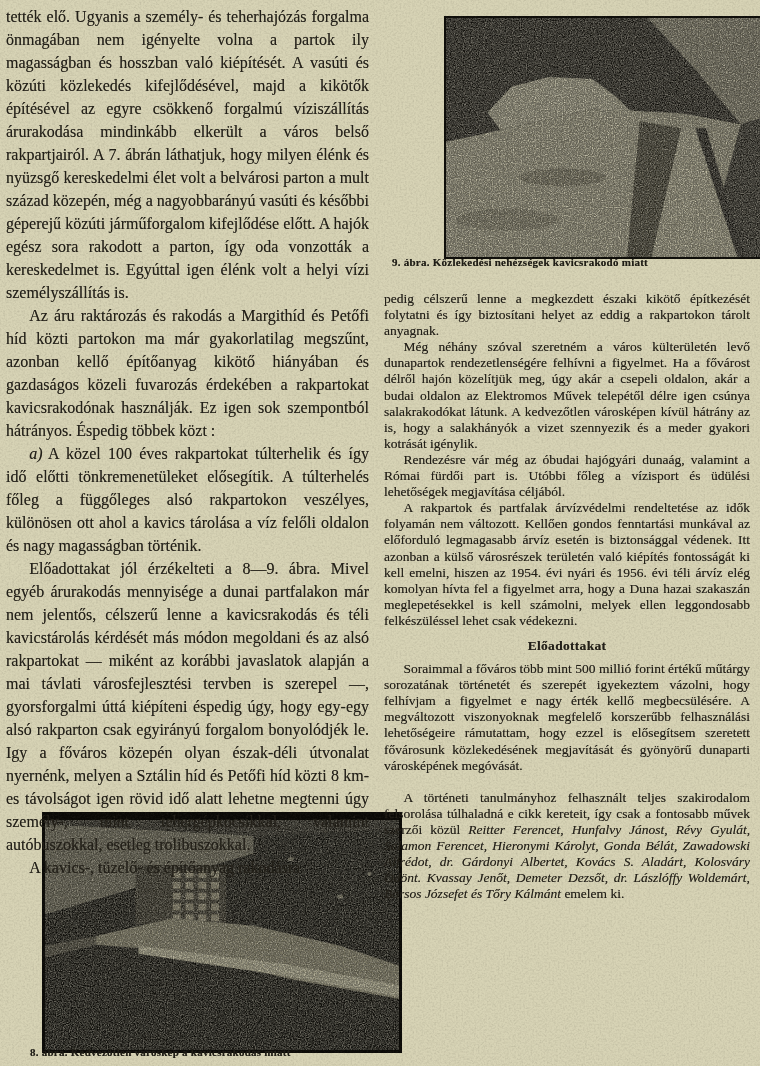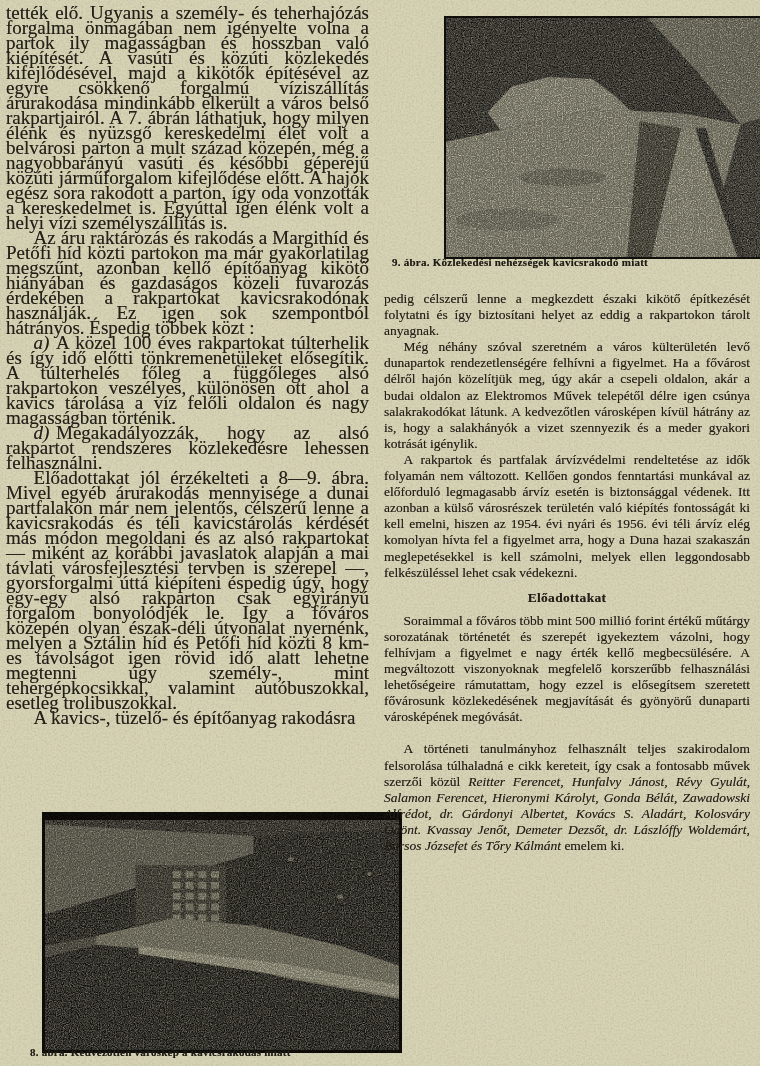--- a/index.html
+++ b/index.html
@@ -6,21 +6,21 @@
   body{
     width:760px;height:1066px;position:relative;overflow:hidden;
     background:#d7d3b5;
     font-family:"Liberation Serif","DejaVu Serif",serif;
     color:#211e17;
   }
   .page{position:absolute;inset:0;}
   
   .col-left{position:absolute;left:6px;top:5px;width:363px;}
   .col-right{position:absolute;left:384px;top:291px;width:366px;}
-  p{margin:0;text-align:justify;font-size:19px;line-height:15px;
+  p{margin:0;text-align:justify;font-size:16px;line-height:23px;
     text-shadow:0 0 .4px rgba(33,30,23,.55);}
   .col-right p{font-size:13.5px;line-height:16.1px;}
   .ind{text-indent:1.45em;}
   .it{font-style:italic;}
   .marker{font-style:italic;padding-right:.35em;}
   .heading{
     text-align:center;font-weight:bold;font-size:14.6px;
     margin:9px 0 7px;text-indent:0;letter-spacing:.3px;
   }
   .footnote{font-size:12px;line-height:14.1px;margin-top:16px;}
@@ -126,28 +126,28 @@
         <rect width="360" height="234" filter="url(#n8d)" opacity="0.4"></rect>
       </svg>
     </div>
   </figure>
   <div class="caption caption8">8. ábra. Kedvezőtlen városkép a kavicsrakodás miatt</div>
 
   <div class="col-left">
     <p>tették elő. Ugyanis a személy- és teherhajózás forgalma önmagában nem igényelte volna a partok ily magasságban és hosszban való kiépítését. A vasúti és közúti közlekedés kifejlődésével, majd a kikötők építésével az egyre csökkenő forgalmú víziszállítás árurakodása mindinkább elkerült a város belső rakpartjairól. A 7. ábrán láthatjuk, hogy milyen élénk és nyüzsgő kereskedelmi élet volt a belvárosi parton a mult század közepén, még a nagyobbarányú vasúti és későbbi géperejű közúti járműforgalom kifejlődése előtt. A hajók egész sora rakodott a parton, így oda vonzották a kereskedelmet is. Egyúttal igen élénk volt a helyi vízi személyszállítás is.</p>
     <p class="ind">Az áru raktározás és rakodás a Margithíd és Petőfi híd közti partokon ma már gyakorlatilag megszűnt, azonban kellő építőanyag kikötő hiányában és gazdaságos közeli fuvarozás érdekében a rakpartokat kavicsrakodónak használják. Ez igen sok szempontból hátrányos. Éspedig többek közt :</p>
     <p class="ind"><span class="marker">a)</span><span>A közel 100 éves rakpartokat túlterhelik és így idő előtti tönkremenetüleket elősegítik. A túlterhelés főleg a függőleges alsó rakpartokon veszélyes, különösen ott ahol a kavics tárolása a víz felőli oldalon és nagy magasságban történik.</span></p>
-    <p class="ind"><span class="marker">d)</span><span>Megakadályozzák, hogy az alsó rakpartot rendszeres közlekedésre lehessen felhasználni.</span></p>
     <p class="ind">Előadottakat jól érzékelteti a 8—9. ábra. Mivel egyéb árurakodás mennyisége a dunai partfalakon már nem jelentős, célszerű lenne a kavicsrakodás és téli kavicstárolás kérdését más módon megoldani és az alsó rakpartokat — miként az korábbi javaslatok alapján a mai távlati városfejlesztési tervben is szerepel —, gyorsforgalmi úttá kiépíteni éspedig úgy, hogy egy-egy alsó rakparton csak egyirányú forgalom bonyolódjék le. Igy a főváros közepén olyan észak-déli útvonalat nyernénk, melyen a Sztálin híd és Petőfi híd közti 8 km-es távolságot igen rövid idő alatt lehetne megtenni úgy személy-, mint tehergépkocsikkal, valamint autóbuszokkal, esetleg trolibuszokkal.</p>
     <p class="ind">A kavics-, tüzelő- és építőanyag rakodásra</p>
   </div>
 
   <div class="col-right">
     <p>pedig célszerű lenne a megkezdett északi kikötő építkezését folytatni és így biztosítani helyet az eddig a rakpartokon tárolt anyagnak.</p>
     <p class="ind">Még néhány szóval szeretném a város külterületén levő dunapartok rendezetlenségére felhívni a figyelmet. Ha a fővárost délről hajón közelítjük meg, úgy akár a csepeli oldalon, akár a budai oldalon az Elektromos Művek telepétől délre igen csúnya salakrakodókat látunk. A kedvezőtlen városképen kívül hátrány az is, hogy a salakhányók a vizet szennyezik és a meder gyakori kotrását igénylik.</p>
+    <p class="ind">Rendezésre vár még az óbudai hajógyári dunaág, valamint a Római fürdői part is. Utóbbi főleg a vízisport és üdülési lehetőségek megjavítása céljából.</p>
     <p class="ind">A rakpartok és partfalak árvízvédelmi rendeltetése az idők folyamán nem változott. Kellően gondos fenntartási munkával az előforduló legmagasabb árvíz esetén is biztonsággal védenek. Itt azonban a külső városrészek területén való kiépítés fontosságát ki kell emelni, hiszen az 1954. évi nyári és 1956. évi téli árvíz elég komolyan hívta fel a figyelmet arra, hogy a Duna hazai szakaszán meglepetésekkel is kell számolni, melyek ellen leggondosabb felkészüléssel lehet csak védekezni.</p>
     <p class="heading">Előadottakat</p>
     <p class="ind">Soraimmal a főváros több mint 500 millió forint értékű műtárgy sorozatának történetét és szerepét igyekeztem vázolni, hogy felhívjam a figyelmet e nagy érték kellő megbecsülésére. A megváltozott viszonyoknak megfelelő korszerűbb felhasználási lehetőségeire rámutattam, hogy ezzel is elősegítsem szeretett fővárosunk közlekedésének megjavítását és gyönyörű dunaparti városképének megóvását.</p>
     <p class="ind footnote"><span>A történeti tanulmányhoz felhasznált teljes szakirodalom felsorolása túlhaladná e cikk kereteit, így csak a fontosabb művek szerzői közül </span><span class="it">Reitter Ferencet, Hunfalvy Jánost, Révy Gyulát, Salamon Ferencet, Hieronymi Károlyt, Gonda Bélát, Zawadowski Alfrédot, dr. Gárdonyi Albertet, Kovács S. Aladárt, Kolosváry Ödönt. Kvassay Jenőt, Demeter Dezsőt, dr. Lászlóffy Woldemárt, Borsos Józsefet és Tőry Kálmánt</span><span> emelem ki.</span></p>
   </div>
 
   <svg class="grain" width="760" height="1066">
     <filter id="npage" x="0" y="0" width="100%" height="100%">
       <feTurbulence type="fractalNoise" baseFrequency="0.55" numOctaves="2" seed="11" stitchTiles="stitch"></feTurbulence>
       <feColorMatrix type="matrix" values="0 0 0 0 0.12  0 0 0 0 0.11  0 0 0 0 0.08  1.05 1.05 1.05 0 -1.38"></feColorMatrix>

